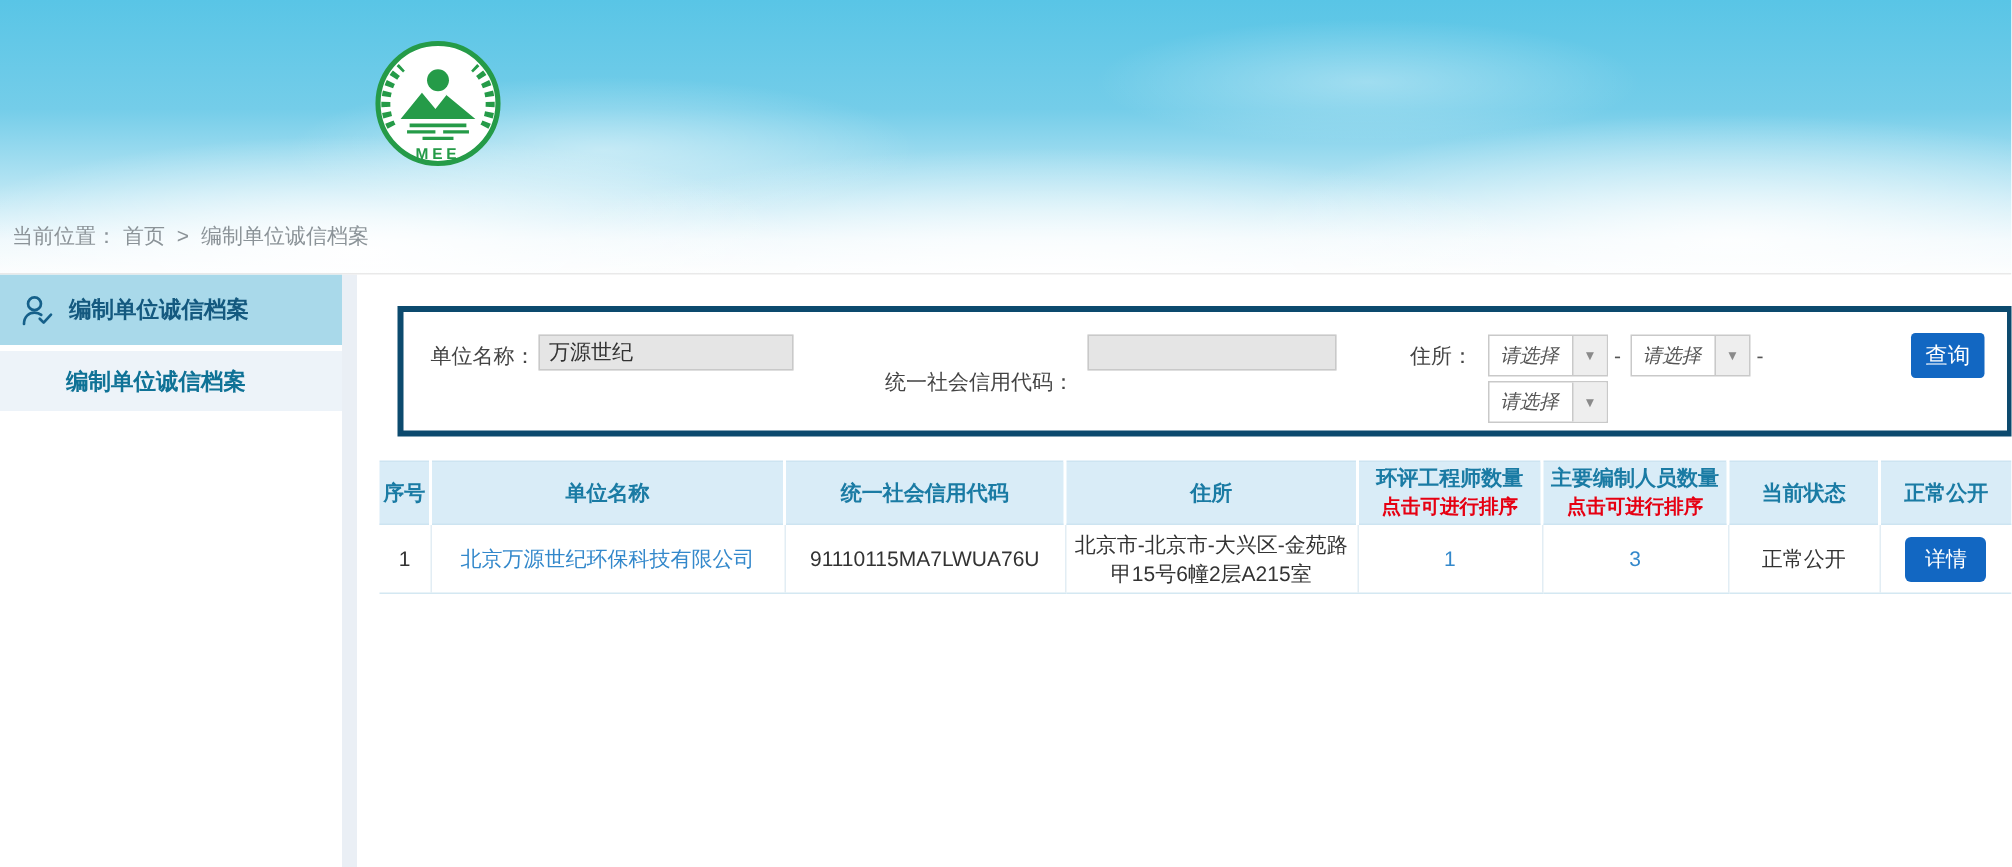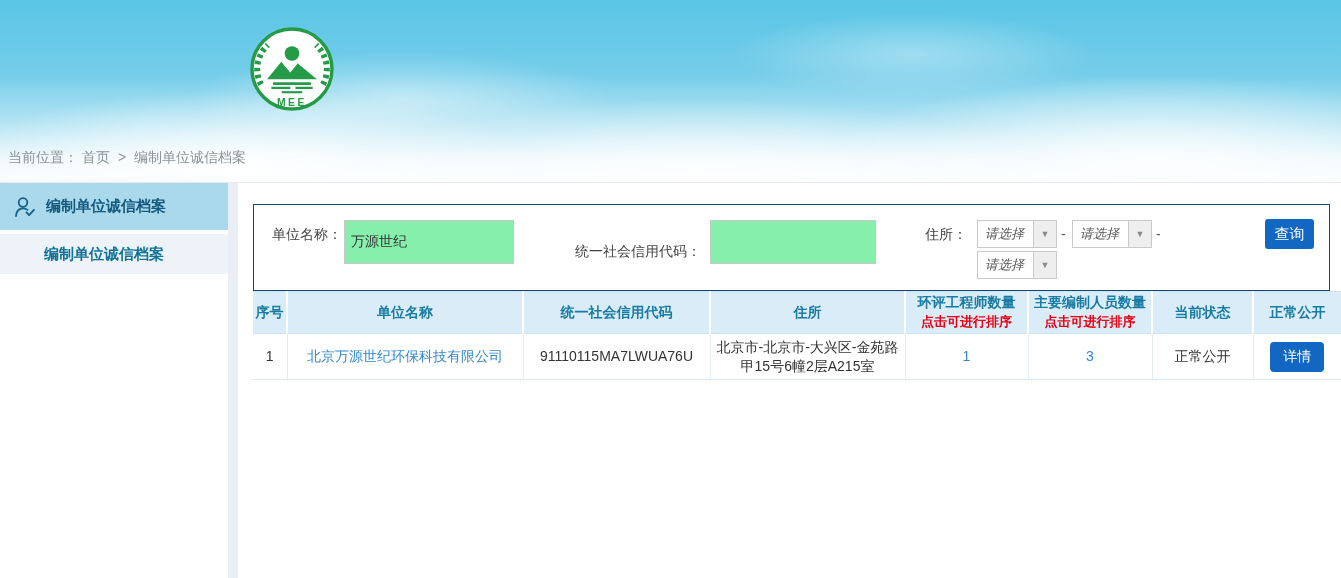--- a/index.html
+++ b/index.html
@@ -29,35 +29,35 @@
   .side-item-active { height:47px; background:#a9d9ea; display:flex; align-items:center;
     padding-left:13px; color:#14597f; font-size:15px; font-weight:bold; cursor:pointer; }
   .side-item-active .icon { width:24px; height:24px; margin-right:9px; flex:none; }
   .side-item-sub { height:40px; margin-top:4px; background:#edf3f9; display:flex; align-items:center;
     padding-left:44px; color:#0f7296; font-size:15px; font-weight:bold; cursor:pointer; }
   .side-strip { width:10px; background:#eaeff5; flex:none; }
   .content { flex:1; padding:21px 0 0 15px; }
 
   
   .search-panel { position:relative; width:1077px; height:87px;
-    border:1px solid #0c4a6e; background:#fff; }
+    border:4px solid #0c4a6e; background:#fff;margin-left:12px; }
   .sp-label { position:absolute; font-size:14px; color:#444; line-height:28px; white-space:nowrap; }
-  .sp-input { position:absolute; height:44px; border:1px solid #c9c9c9; font-size:14px;
-    color:#333; padding:0 6px; outline:none; background:#86efac; }
+  .sp-input { position:absolute; height:24px; border:1px solid #c9c9c9; font-size:14px;
+    color:#333; padding:0 6px; outline:none; background:#e5e5e5; }
   .sel { position:absolute; height:28px; width:80px; border:1px solid #c9c9c9; background:#fff;
     display:flex; align-items:stretch; cursor:pointer;font-style:italic; }
   .sel .sel-text { flex:1; font-size:13px; color:#555; line-height:26px; padding-left:7px; }
   .sel .sel-btn { width:23px; background:#eee; border-left:1px solid #c9c9c9;
     display:flex; align-items:center; justify-content:center; color:#8a8a8a; font-size:9px; }
   .sp-dash { position:absolute; font-size:14px; color:#555; line-height:28px; }
   .btn-query { position:absolute; top:14px; right:15px; width:49px; height:30px;
     background:#1267c2; color:#fff; font-size:15px; border:none; border-radius:3px; cursor:pointer; }
 
   
-  .tbl-wrap { width:1088px; }
+  .tbl-wrap { margin-top:16px; width:1088px; }
   table { border-collapse:collapse; table-layout:fixed; width:1088px; }
   thead th { background:#d9ecf7; color:#1a7ba4; font-size:14px; font-weight:bold;
     height:42px; text-align:center; vertical-align:middle;
     border-top:1px solid #cde4f1; border-bottom:1px solid #cde4f1; border-left:2px solid #fff; }
   thead th:first-child { border-left:none; }
   thead .sort-hint { display:block; color:#e60012; font-size:13px; font-weight:bold; margin-top:1px; }
   tbody td { background:#fff; font-size:14px; color:#333; text-align:center; vertical-align:middle;
     height:46px; border-bottom:1px solid #d4e8f2; border-left:1px solid #e2edf4;
     padding:2px 6px; line-height:1.35; }
   tbody td:first-child { border-left:none; }

